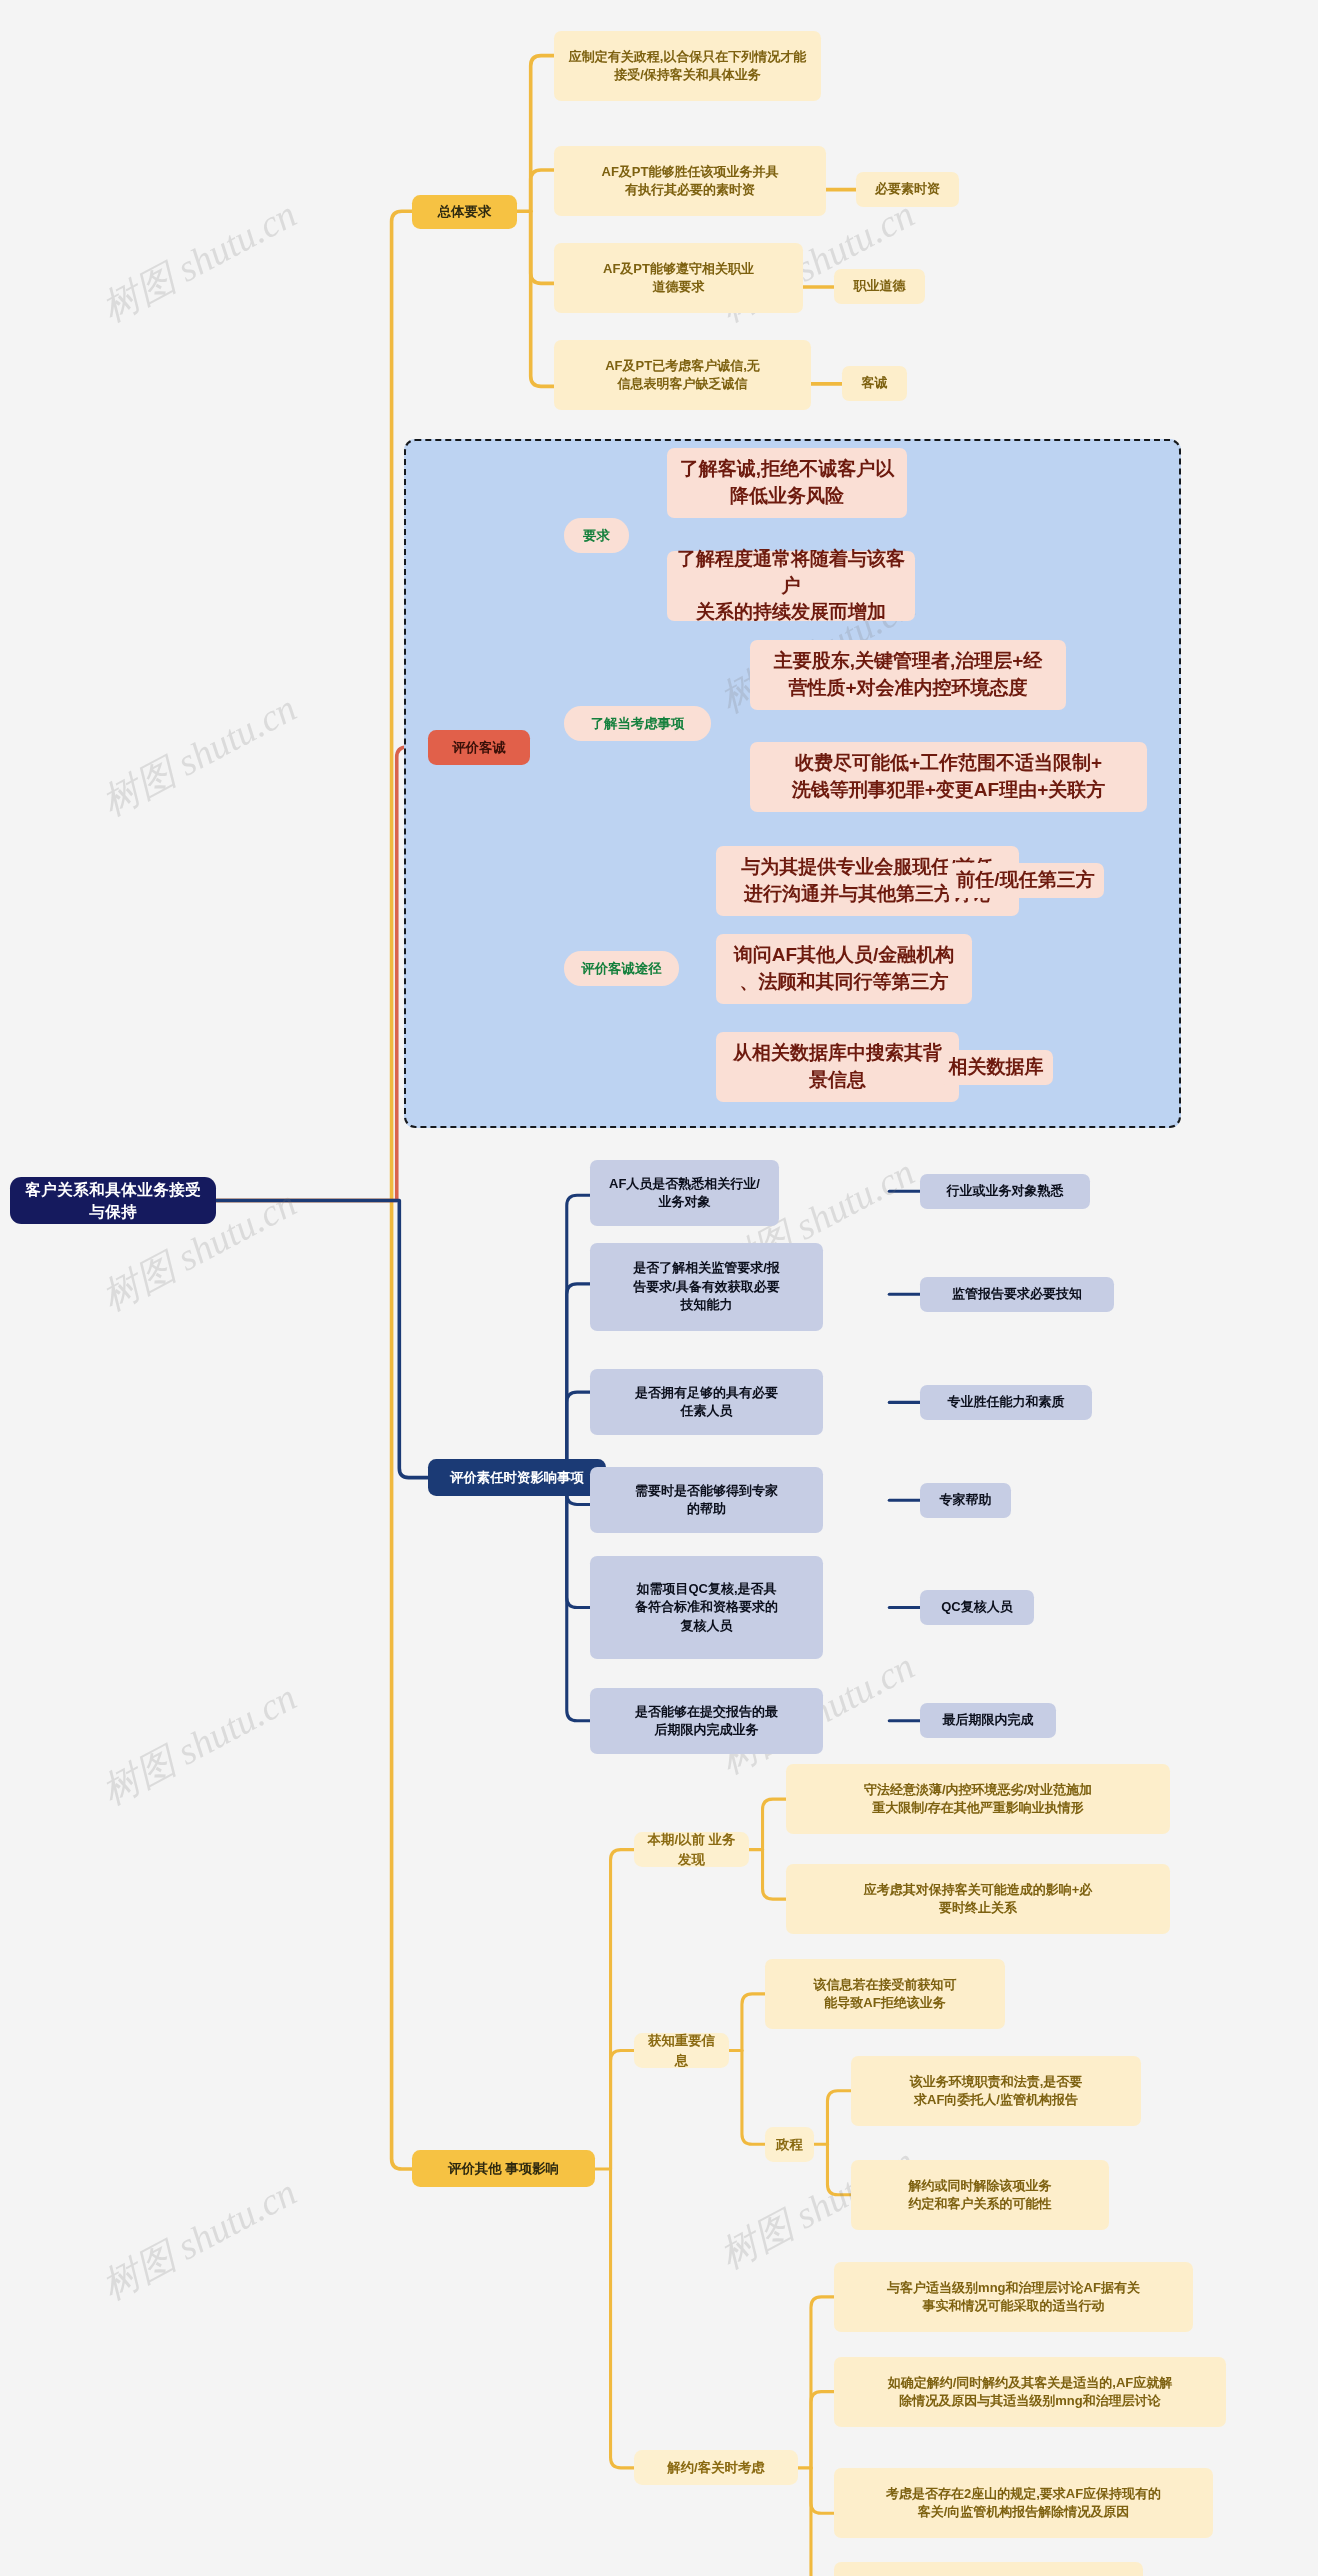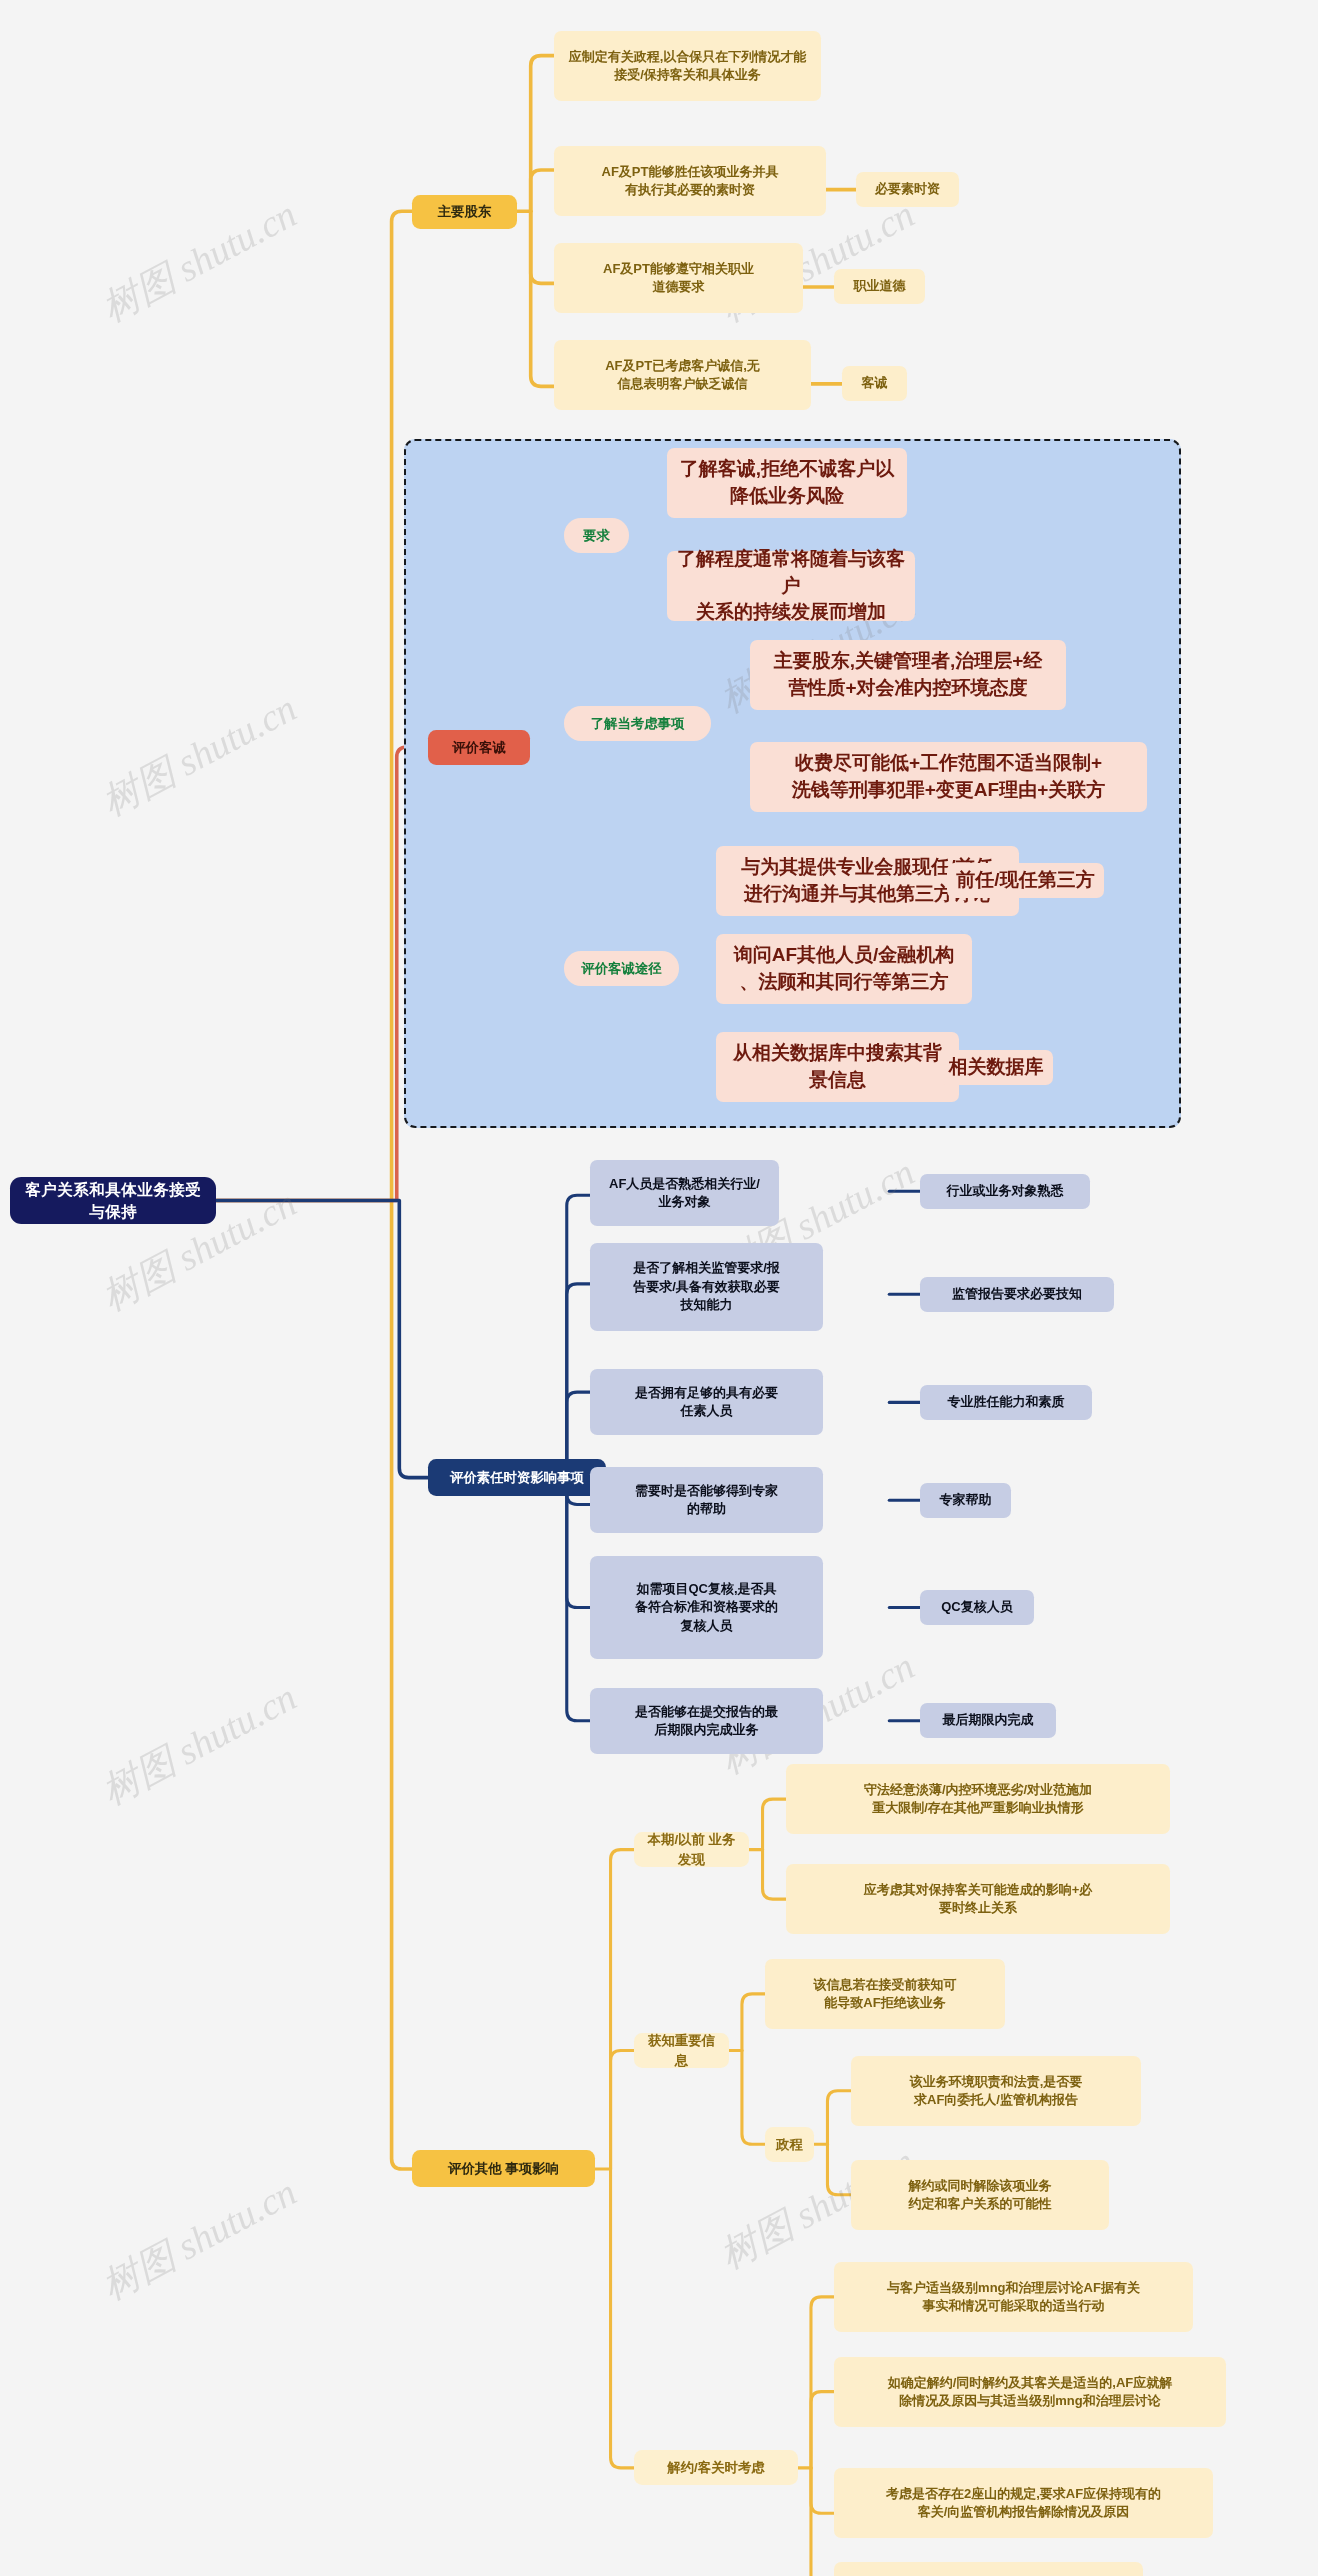--- a/index.html
+++ b/index.html
@@ -165,21 +165,21 @@
       <path d="M 1548 4790 H 1574" stroke="#f0b93f" stroke-width="6"></path>
       <path d="M 1574 4790 V 4478 Q 1574 4458 1594 4458 H 1619" stroke="#f0b93f" stroke-width="6"></path>
       <path d="M 1574 4790 V 4662 Q 1574 4642 1594 4642 H 1619" stroke="#f0b93f" stroke-width="6"></path>
       <path d="M 1574 4790 V 4858 Q 1574 4878 1594 4878 H 1619" stroke="#f0b93f" stroke-width="6"></path>
       <path d="M 1574 4790 V 5040 Q 1574 5060 1594 5060 H 1619" stroke="#f0b93f" stroke-width="6"></path>
     </g>
   </svg>
 
   <div class="node root" style="left:10.3px; top:1177px; width:206px; height:47px;">客户关系和具体业务接受与保持</div>
 
-  <div class="node y-main" style="left:412px; top:195px; width:105px; height:34px;">主要股东</div>
+  <div class="node y-main" style="left:412px; top:195px; width:105px; height:34px;">总体要求</div>
 
   <div class="node y-leaf" style="left:554px; top:146px; width:272px; height:70px;">AF及PT能够胜任该项业务并具
 有执行其必要的素时资</div>
 
   <div class="node y-leaf" style="left:554px; top:31px; width:267px; height:70px;">应制定有关政程,以合保只在下列情况才能
 接受/保持客关和具体业务</div>
   <div class="node y-tip" style="left:856px; top:172px; width:103px; height:35px;">必要素时资</div>
 
   <div class="node y-leaf" style="left:554px; top:243px; width:249px; height:70px;">AF及PT能够遵守相关职业
 道德要求</div>

